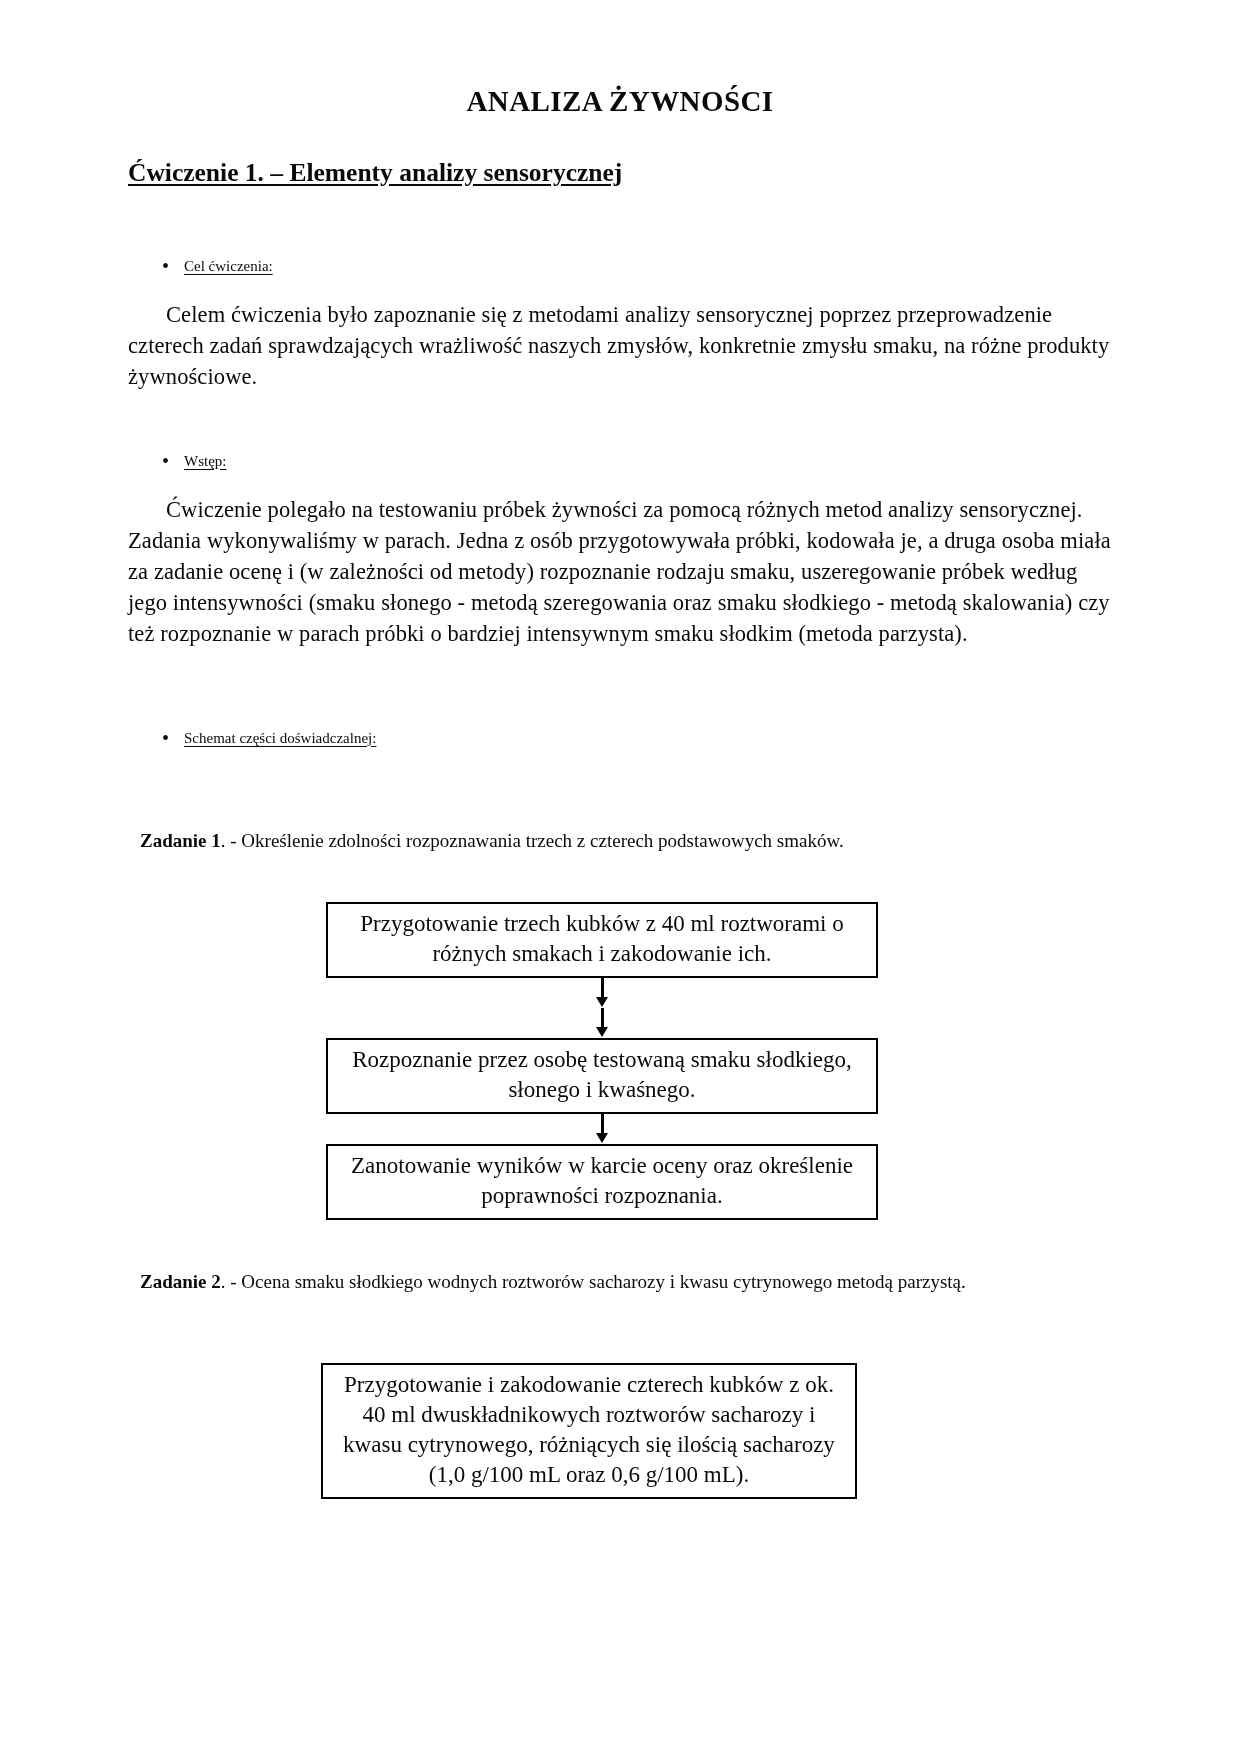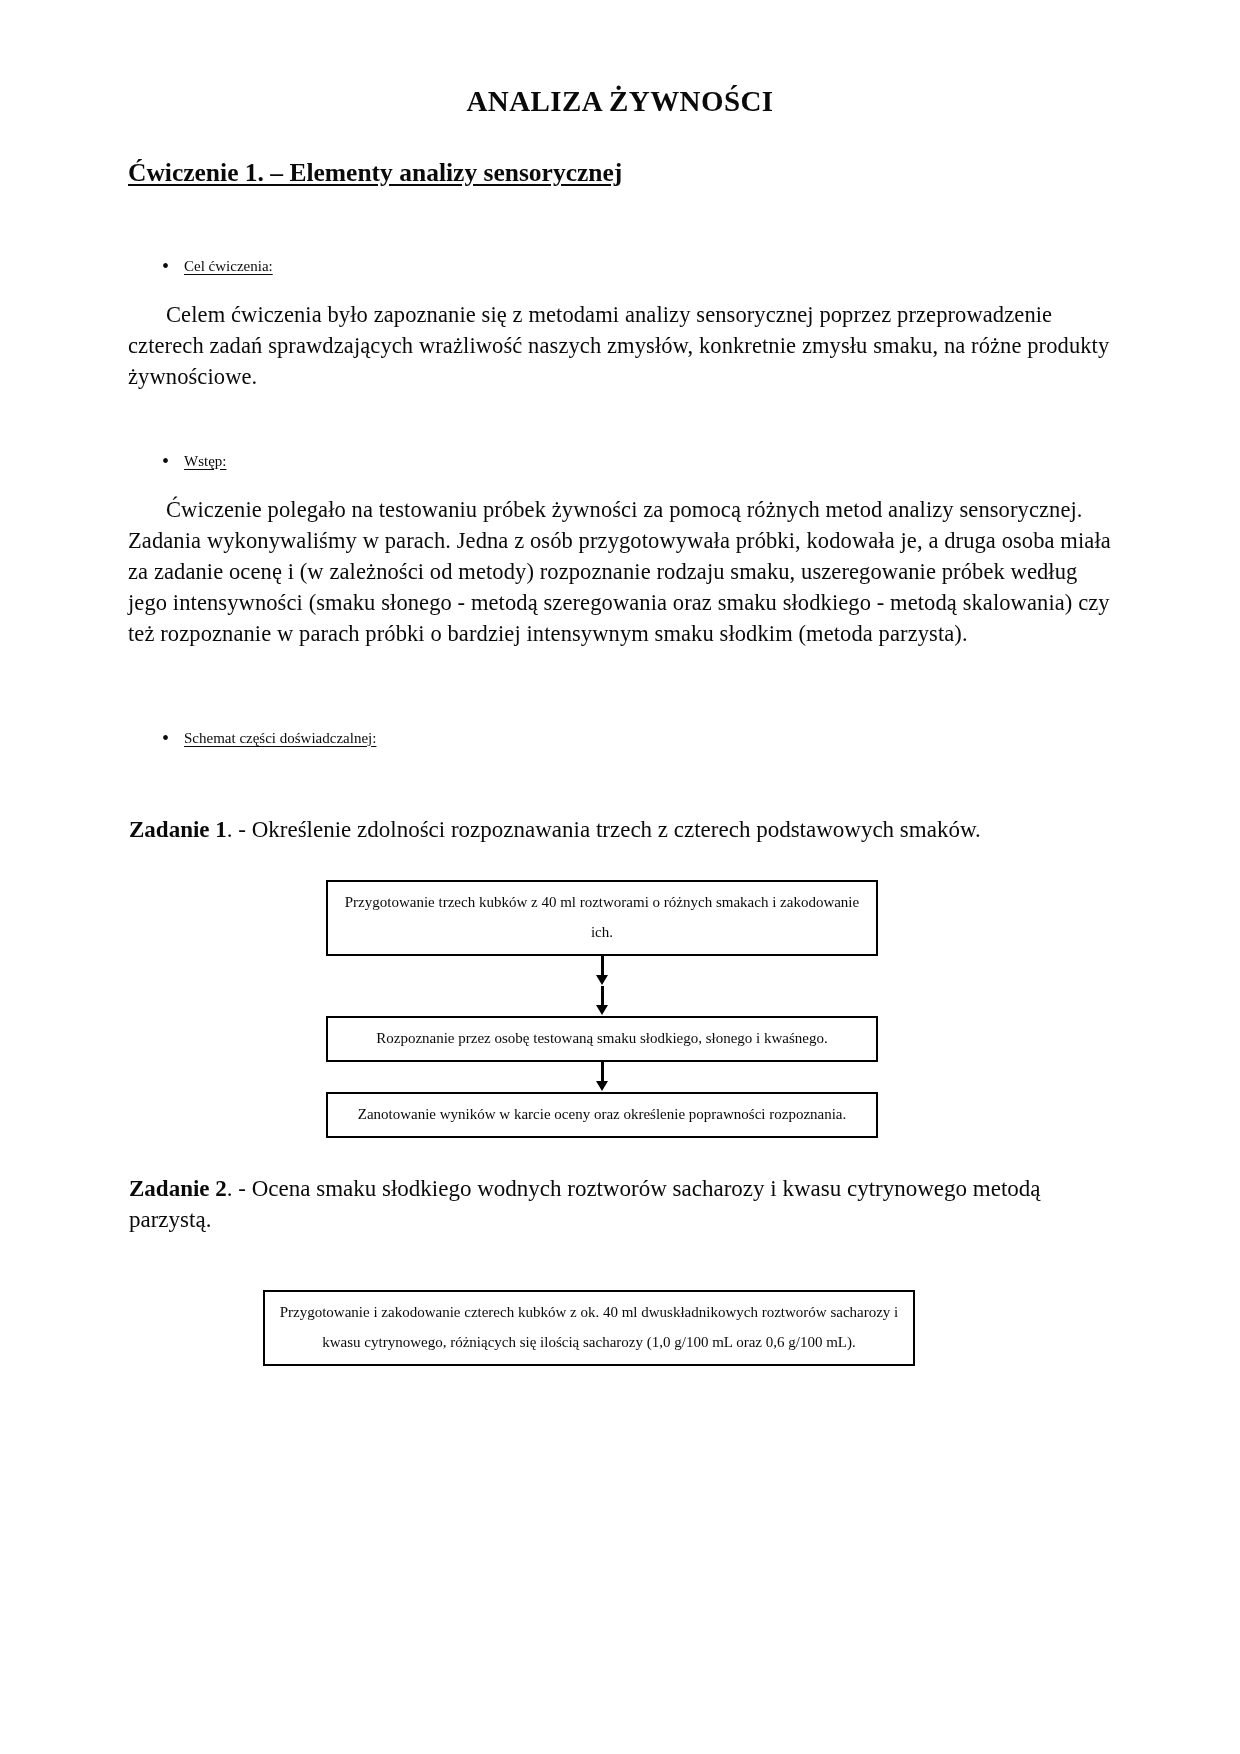--- a/index.html
+++ b/index.html
@@ -73,38 +73,38 @@
     text-indent: 38px;
     letter-spacing: 0.1px;
   }
 
   .gap-lg { height: 54px; }
   .gap-md { height: 34px; }
   .gap-xl { height: 74px; }
 
   
   .task-line {
-    font-size: 23px;
+    font-size: 19px;
     line-height: 31px;
-    margin: 1px;
+    margin: 12px;
   }
   .task-line b { font-weight: bold; }
 
   
   .flow {
     margin: 0 auto;
     display: flex;
     flex-direction: column;
     align-items: center;
   }
   .flow-box {
     border: 2.5px solid #000000;
     box-sizing: border-box;
     text-align: center;
-    font-size: 15px;
+    font-size: 23px;
     line-height: 30px;
     padding: 5px 10px 7px 10px;
   }
   .flow-arrow {
     width: 14px;
     height: 30px;
     position: relative;
   }
   .flow-arrow .shaft {
     position: absolute;
@@ -121,21 +121,21 @@
     width: 0; height: 0;
     border-left: 6px solid transparent;
     border-right: 6px solid transparent;
     border-top: 10px solid #000;
   }
 
   #flow-task1 { width: 552px; margin-left: 198px; }
   #flow-task1 .flow-box { width: 552px; }
 
   #flow-task2 { width: 652px; margin-left: 135px; }
-  #flow-task2 .flow-box { width: 652px; }
+  #flow-task2 .flow-box { width: 536px; }
 </style>
 </head>
 <body>
 
 <div class="page">
 
   <h1 class="doc-title">ANALIZA ŻYWNOŚCI</h1>
 
   <h2 class="doc-subtitle"><span class="u">Ćwiczenie 1. – Elementy analizy sensorycznej</span></h2>
 

